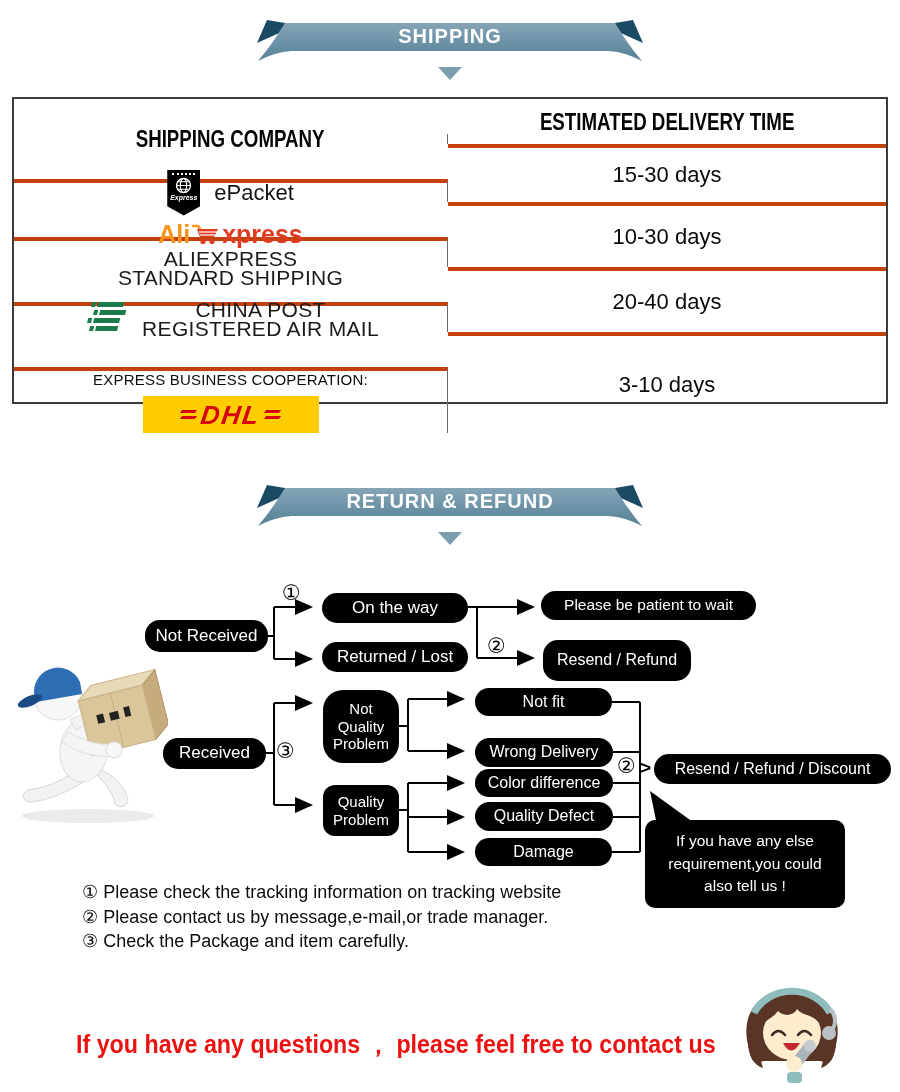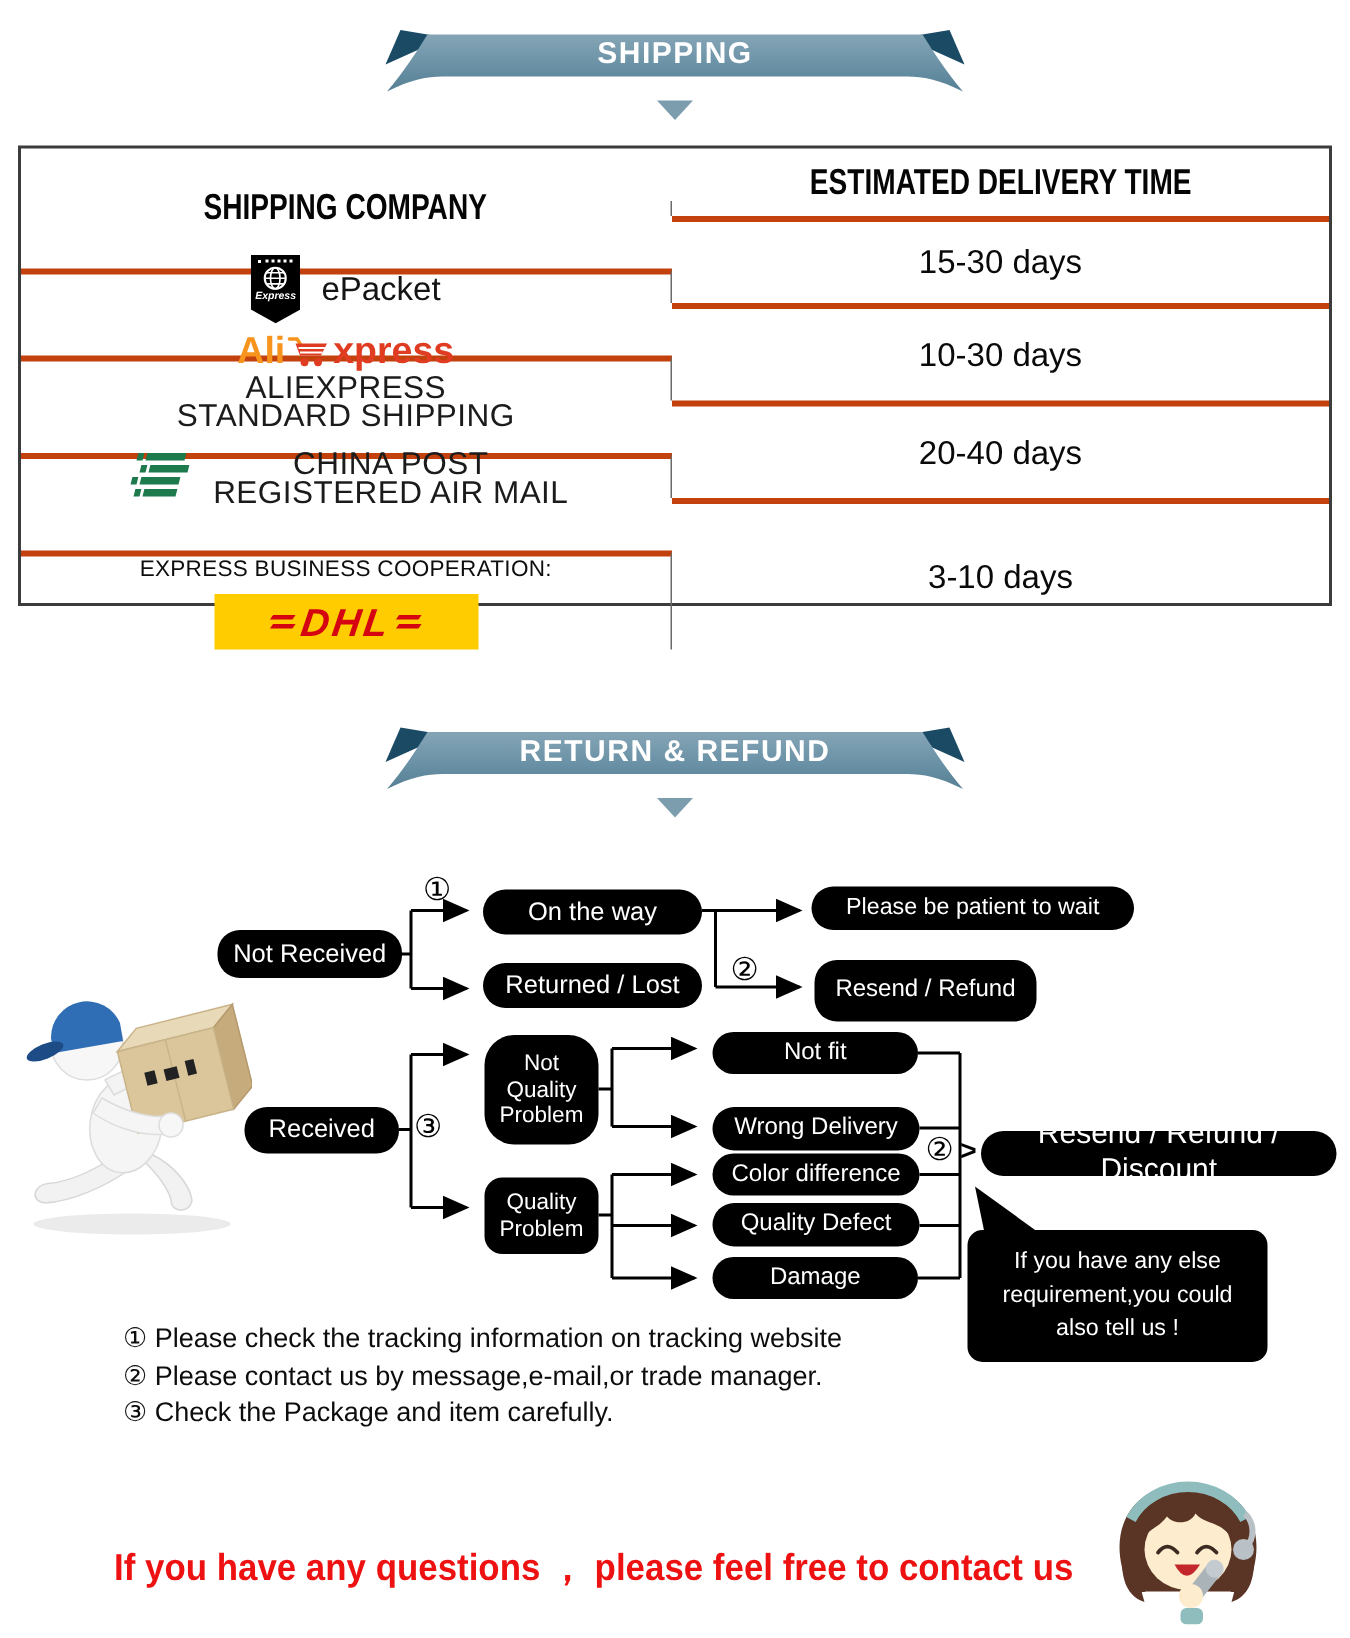--- a/index.html
+++ b/index.html
@@ -250,21 +250,21 @@
   <div class="fbox" style="left:323px;top:690px;width:76px;height:73px;font-size:15px;border-radius:20px;">Not
 Quality
 Problem</div>
   <div class="fbox" style="left:323px;top:785px;width:76px;height:51px;font-size:15px;border-radius:12px;">Quality
 Problem</div>
   <div class="fbox" style="left:475px;top:688px;width:137px;height:28px;font-size:16px;">Not fit</div>
   <div class="fbox" style="left:475px;top:738px;width:138px;height:29px;font-size:16px;">Wrong Delivery</div>
   <div class="fbox" style="left:475px;top:769px;width:138px;height:28px;font-size:16px;">Color difference</div>
   <div class="fbox" style="left:475px;top:802px;width:138px;height:29px;font-size:16px;">Quality Defect</div>
   <div class="fbox" style="left:475px;top:838px;width:137px;height:28px;font-size:16px;">Damage</div>
-  <div class="fbox" style="left:654px;top:754px;width:237px;height:30px;font-size:20px;">Resend / Refund / Discount</div>
+  <div class="fbox" style="left:654px;top:754px;width:237px;height:30px;font-size:16px;">Resend / Refund / Discount</div>
   <div class="fbox" style="left:645px;top:820px;width:200px;height:88px;font-size:15.5px;border-radius:10px;line-height:1.45;">If you have any else
 requirement,you could
 also tell us !</div>
 
   <span class="cnum" style="left:282px;top:583px;">①</span>
   <span class="cnum" style="left:487px;top:636px;">②</span>
   <span class="cnum" style="left:276px;top:741px;">③</span>
   <span class="cnum" style="left:617px;top:756px;">②</span>
   <span class="gt" style="left:640px;top:758px;">&gt;</span>
 

